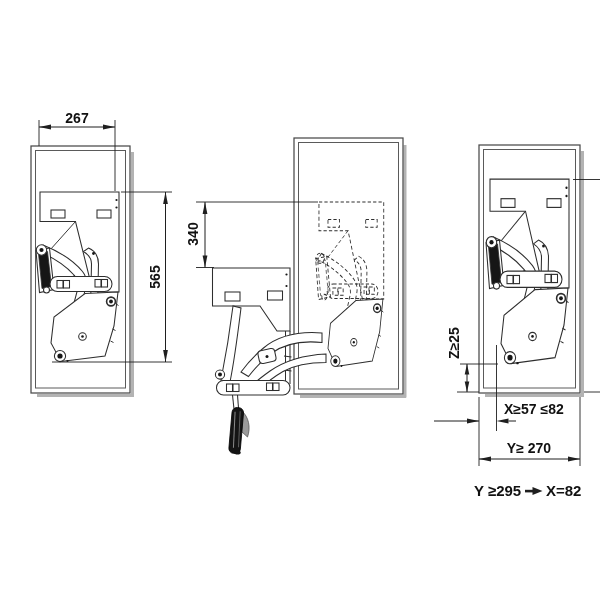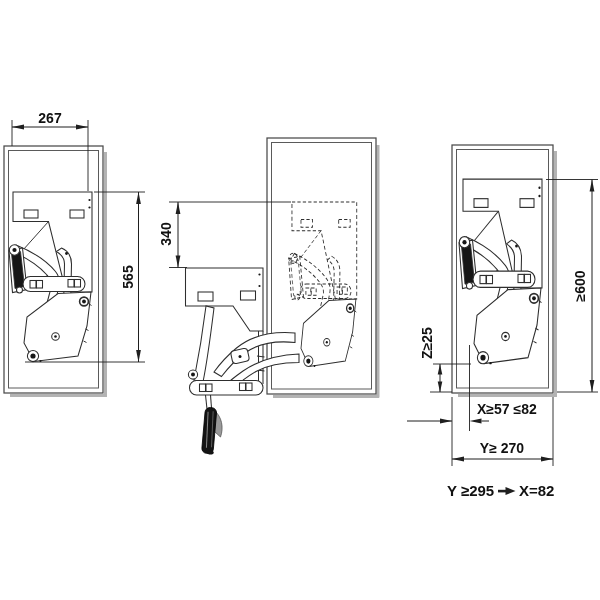--- a/index.html
+++ b/index.html
@@ -1,16 +1,16 @@
 <!DOCTYPE html>
 <html><head>
 <meta charset="utf-8">
 <style>
   html,body{margin:0;padding:0;background:#fff;width:600px;height:600px;overflow:hidden;}
-  .stage{width:476px;height:600px;background:#fff;}
+  .stage{width:476px;height:600px;background:#fff;padding-left:27px;}
   svg{display:block;}
   
   .ln   {fill:none;stroke:#2e2e2e;stroke-width:1.05;}
   .cabo {fill:#ffffff;stroke:#4a4a4a;stroke-width:1.25;}
   .cabi {fill:none;stroke:#5a5a5a;stroke-width:1;}
   .shadow{stroke:#b3b3b3;stroke-width:3;fill:none;}
   
   .mw  {fill:var(--fw,#ffffff);stroke:#2e2e2e;stroke-width:1.05;stroke-dasharray:var(--dash,none);}
   .mk  {fill:var(--fd,#161616);stroke:#2e2e2e;stroke-width:.8;stroke-dasharray:var(--dash,none);}
   .mdot{fill:var(--fd,#161616);stroke:none;}

